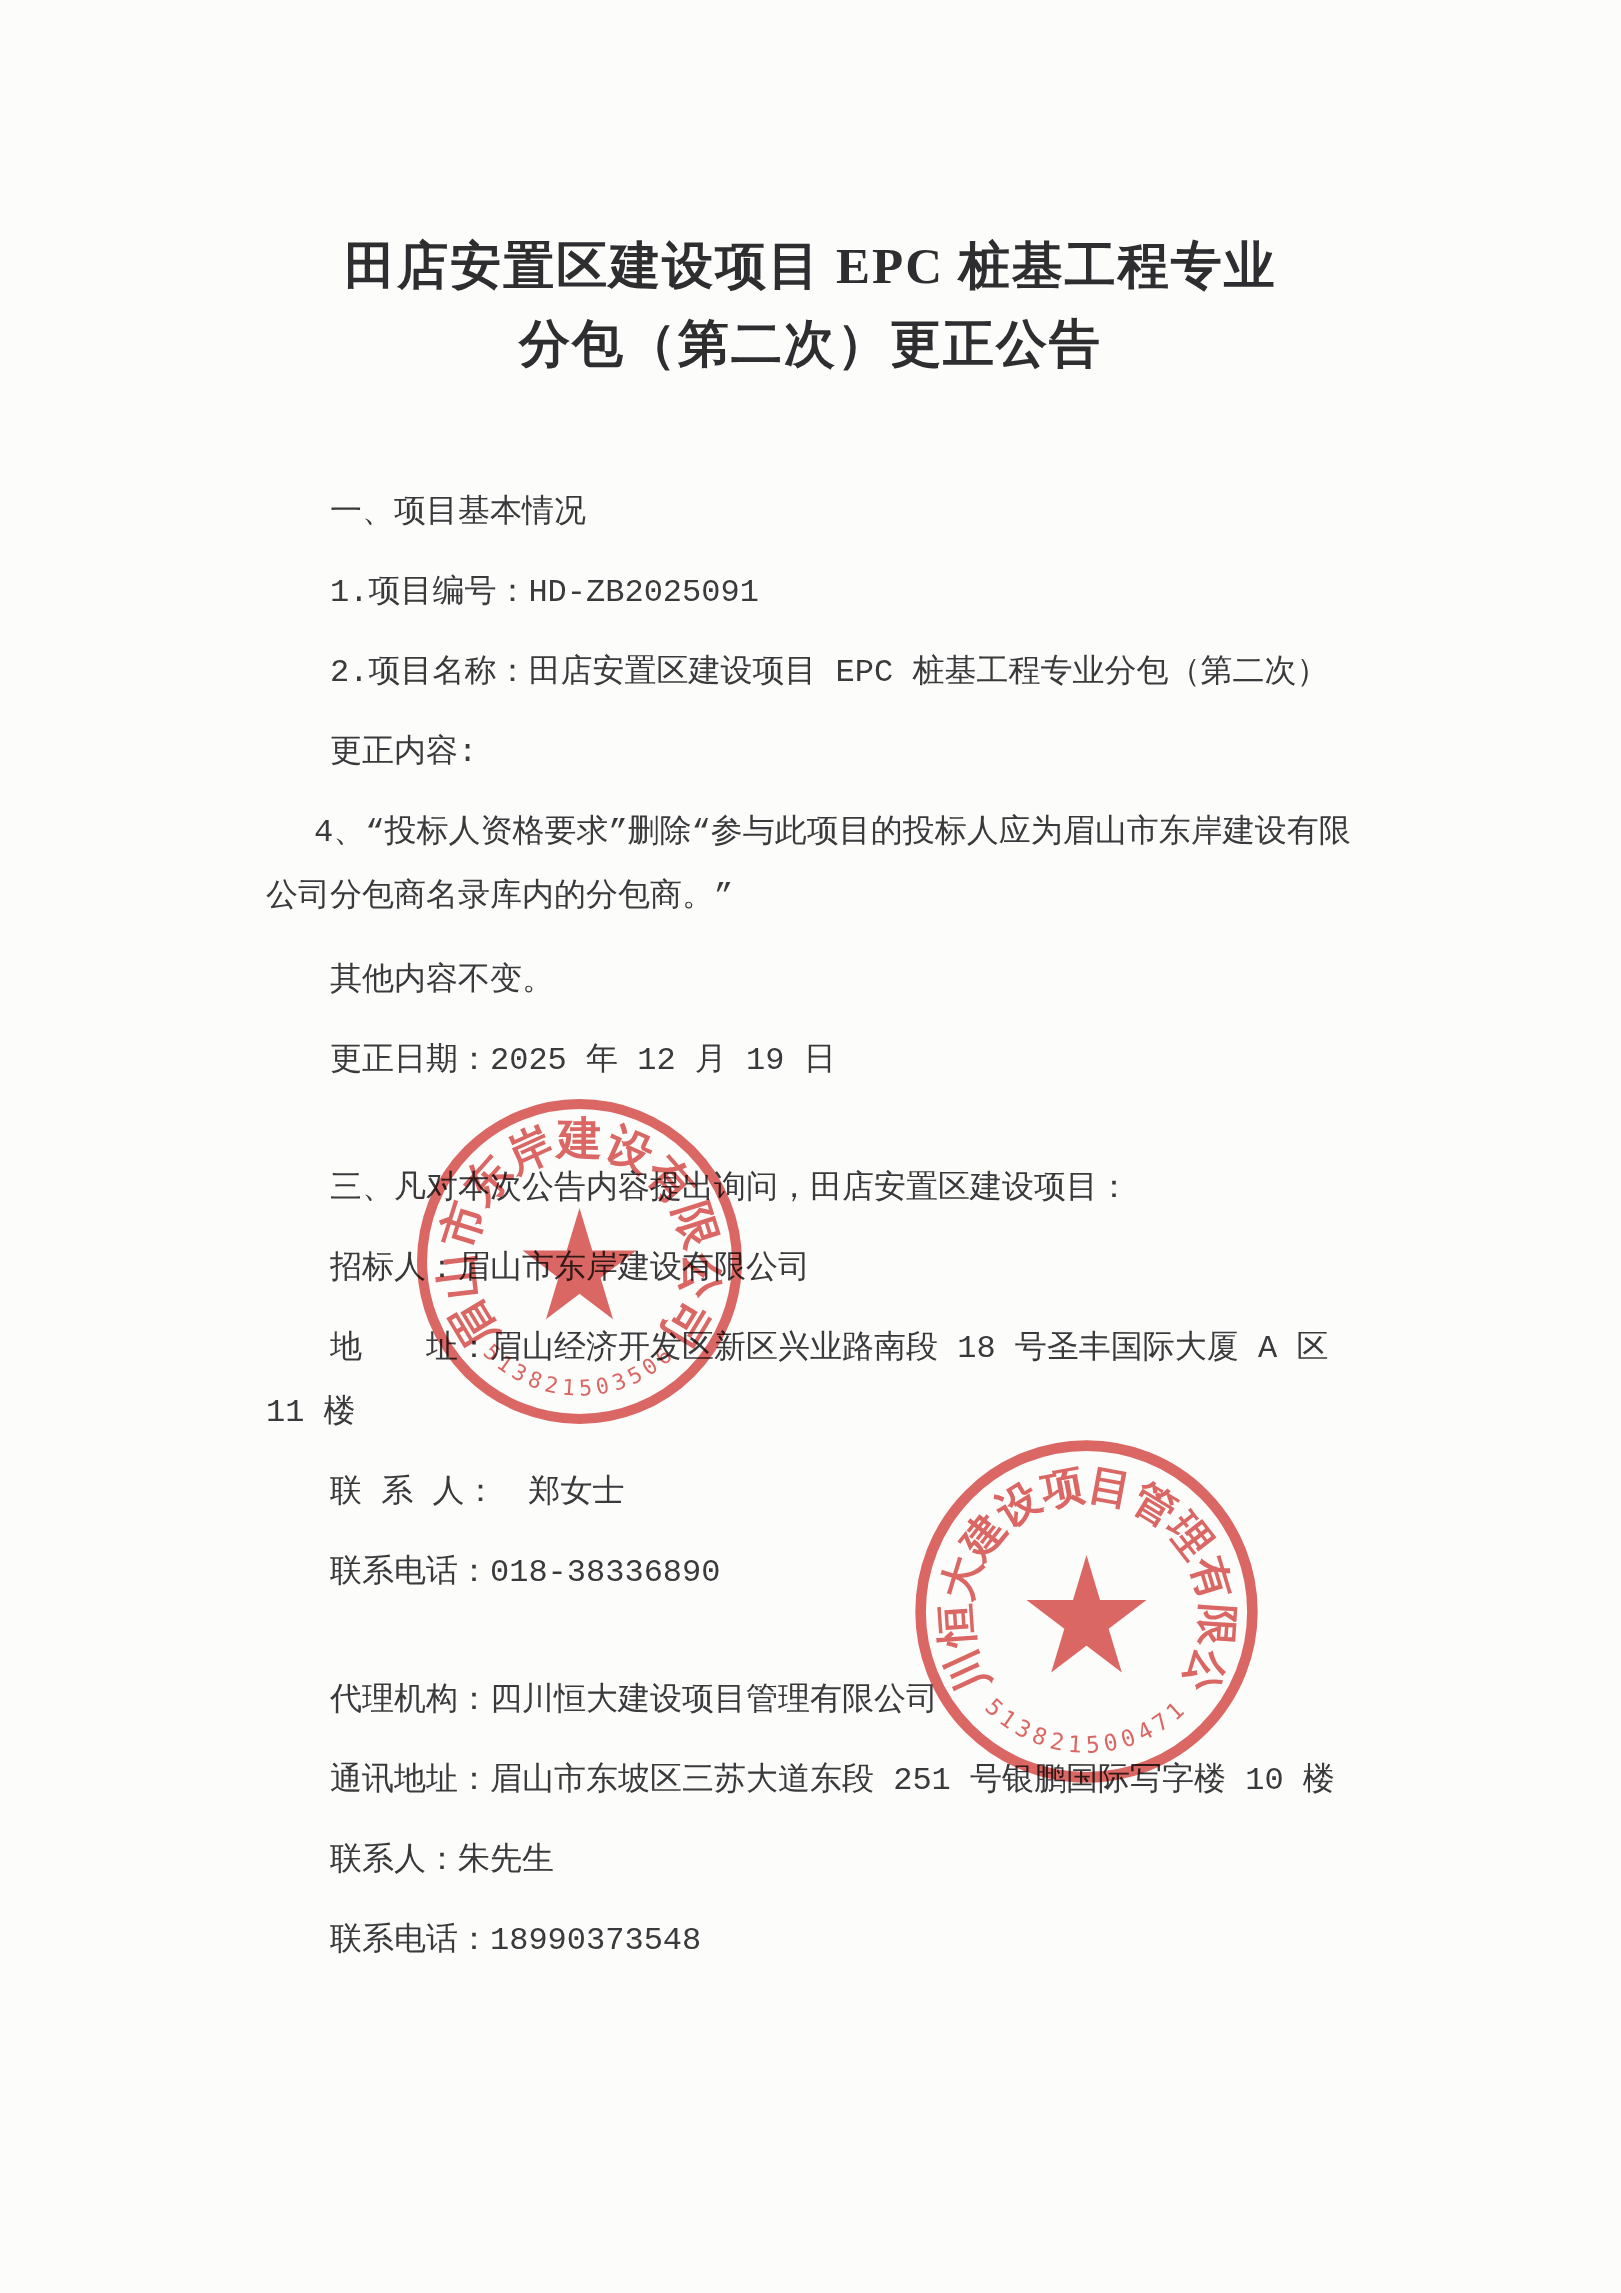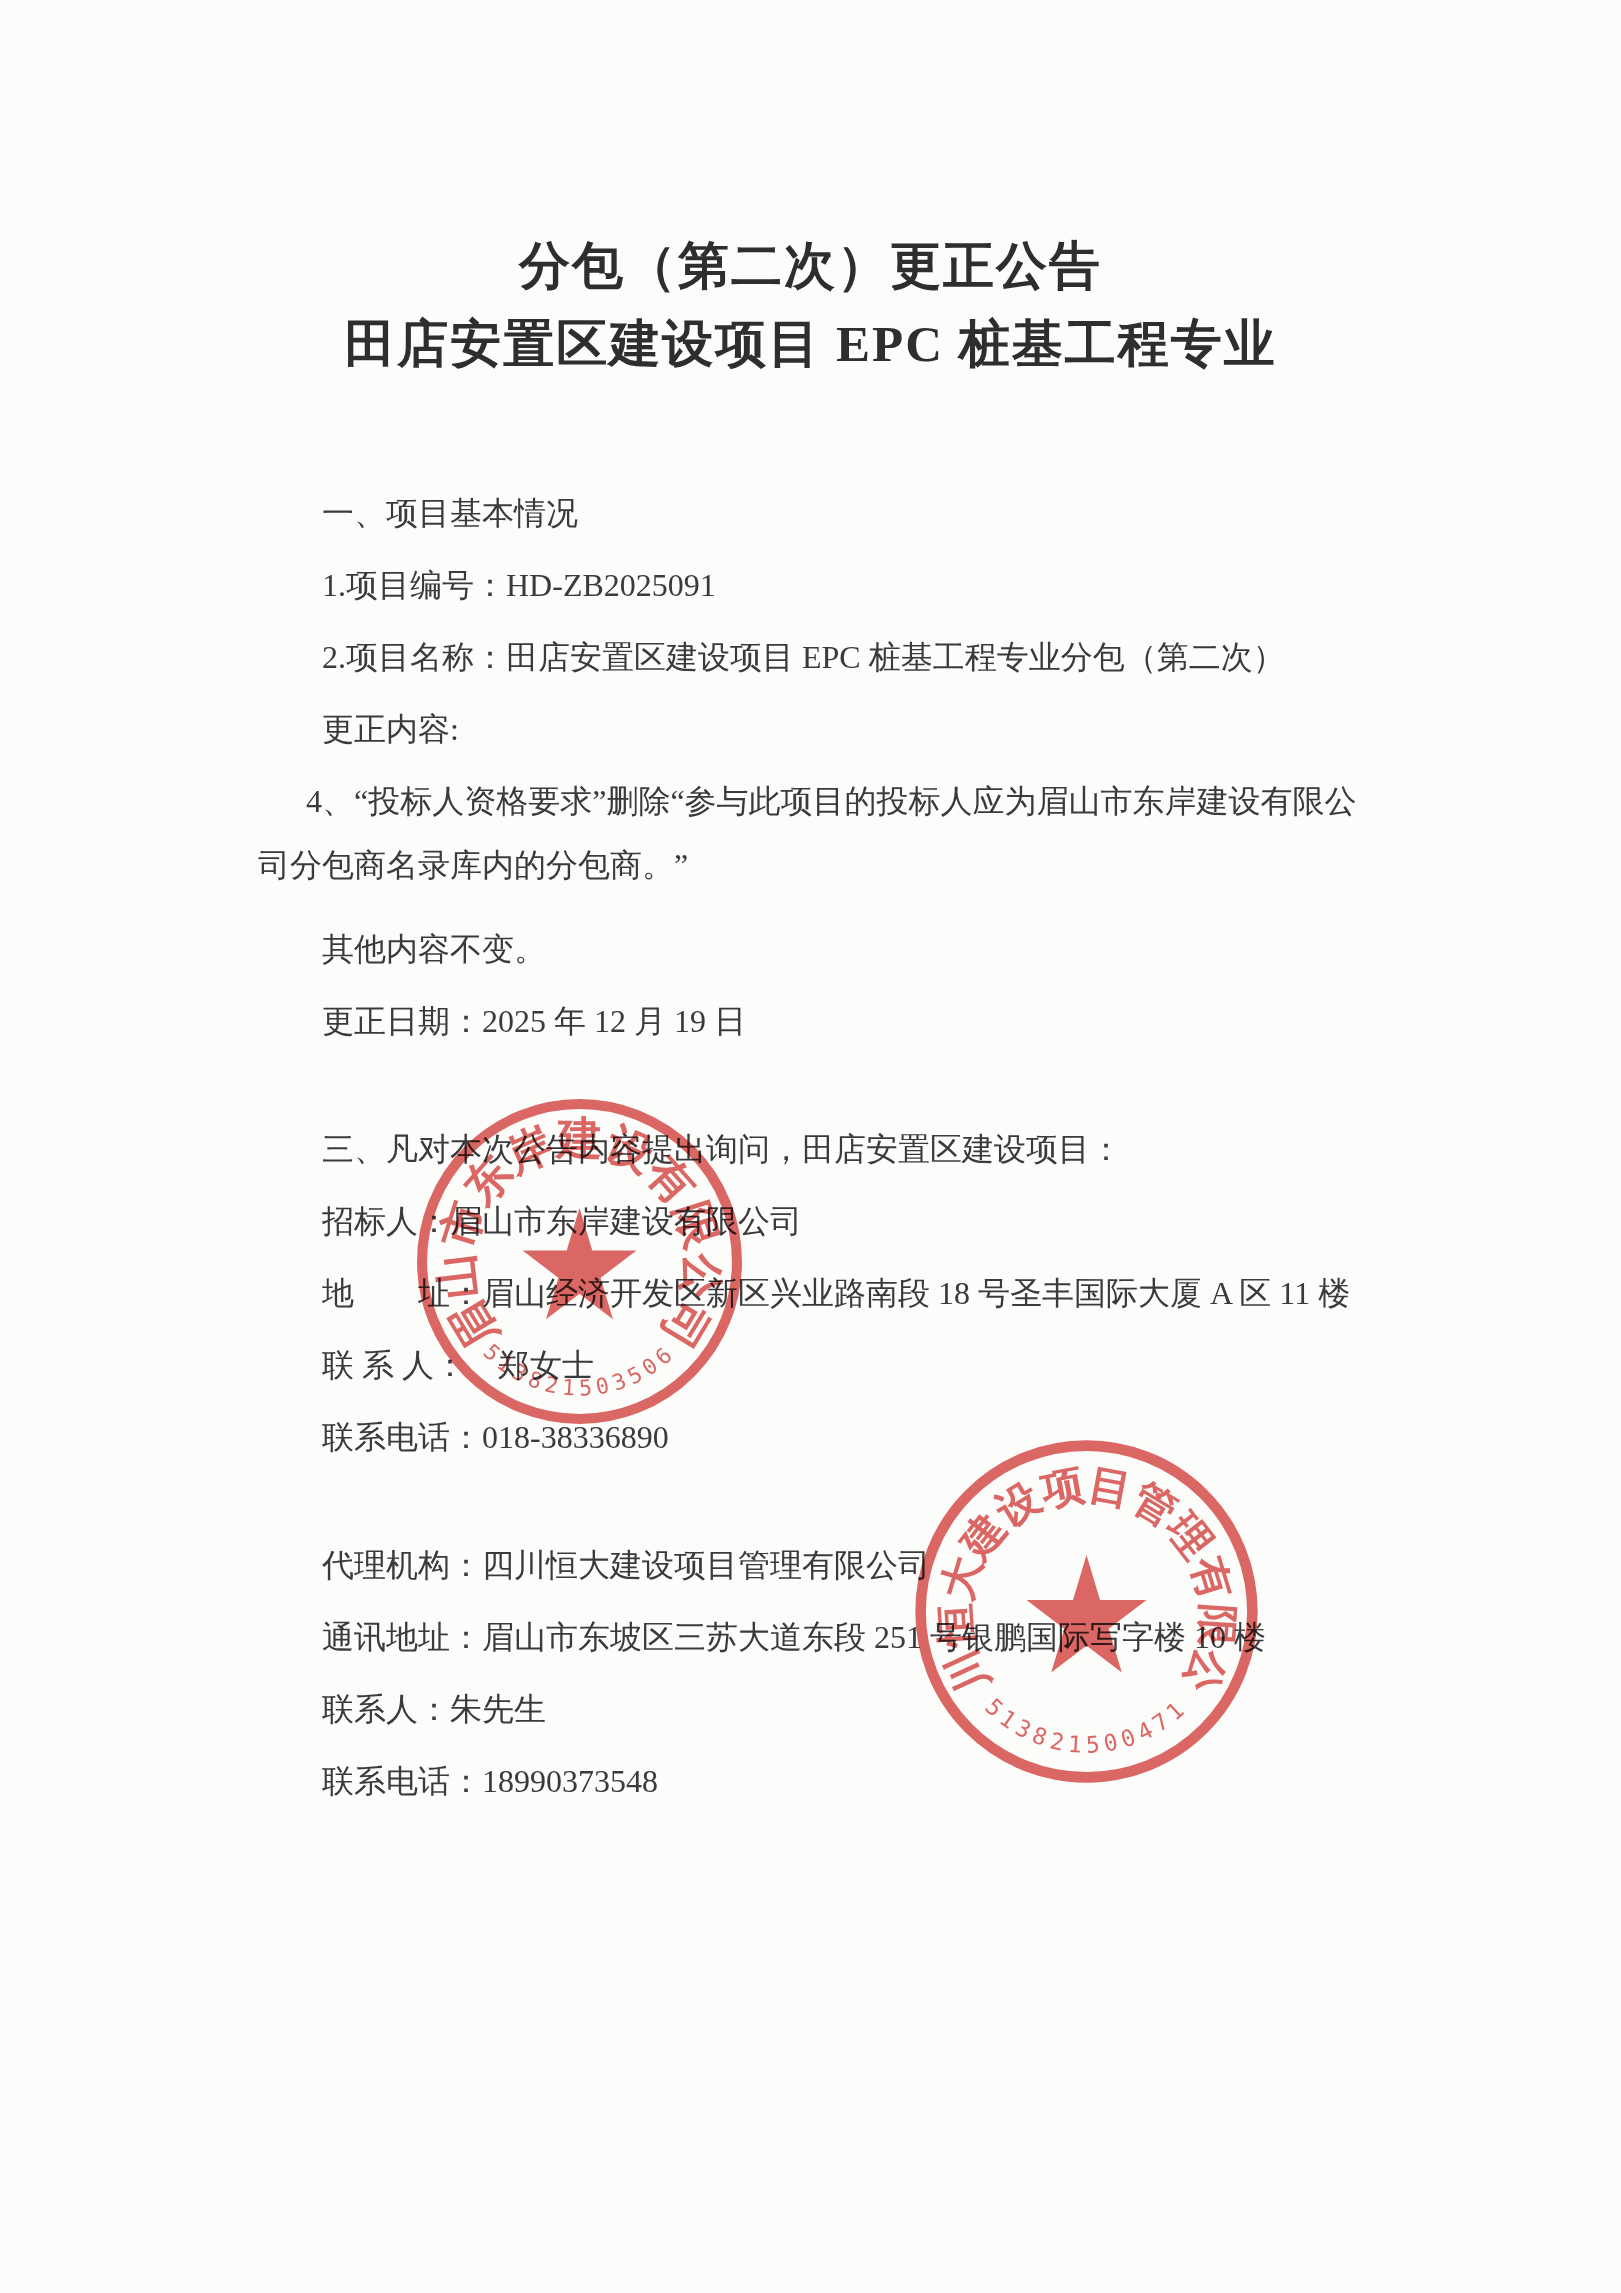--- a/index.html
+++ b/index.html
@@ -24,21 +24,21 @@
     color:#2e2e30;
     line-height:78px;
     letter-spacing:2px;
   }
   .content{
     width:1127px;
     margin:0 0 0 250px;
     font-size:32px;
     line-height:64px;
   }
-  .content p{margin:8px;text-indent:2em;}
+  .content p{margin:16px;text-indent:2em;font-family:Liberation Mono, monospace;}
   .gap-sm{margin-top:19.6px !important;}
   .gap-1{margin-top:34px !important;}
   .gap-2{margin-top:64px !important;}
   .gap-3{margin-top:98px !important;}
   .para-wrap{text-indent:1.5em !important;}
   
   .stamp{
     position:absolute;
     mix-blend-mode:multiply;
     opacity:0.88;
@@ -46,22 +46,22 @@
   }
   .stamp-1{left:412px;top:1094px;width:335px;height:335px;}
   .stamp-2{left:910px;top:1435px;width:353px;height:353px;}
 </style>
 </head>
 <body>
 
 <div class="page">
 
   <div class="title-block">
+    <div class="title-line">田店安置区建设项目 EPC 桩基工程专业</div>
     <div class="title-line">分包（第二次）更正公告</div>
-    <div class="title-line">田店安置区建设项目 EPC 桩基工程专业</div>
   </div>
 
   <div class="content">
 
     <p class="gap-3">一、项目基本情况</p>
     <p>1.项目编号：HD-ZB2025091</p>
     <p>2.项目名称：田店安置区建设项目 EPC 桩基工程专业分包（第二次）</p>
 
     <p>更正内容:</p>
     <p class="para-wrap">4、“投标人资格要求”删除“参与此项目的投标人应为眉山市东岸建设有限公司分包商名录库内的分包商。”</p>

